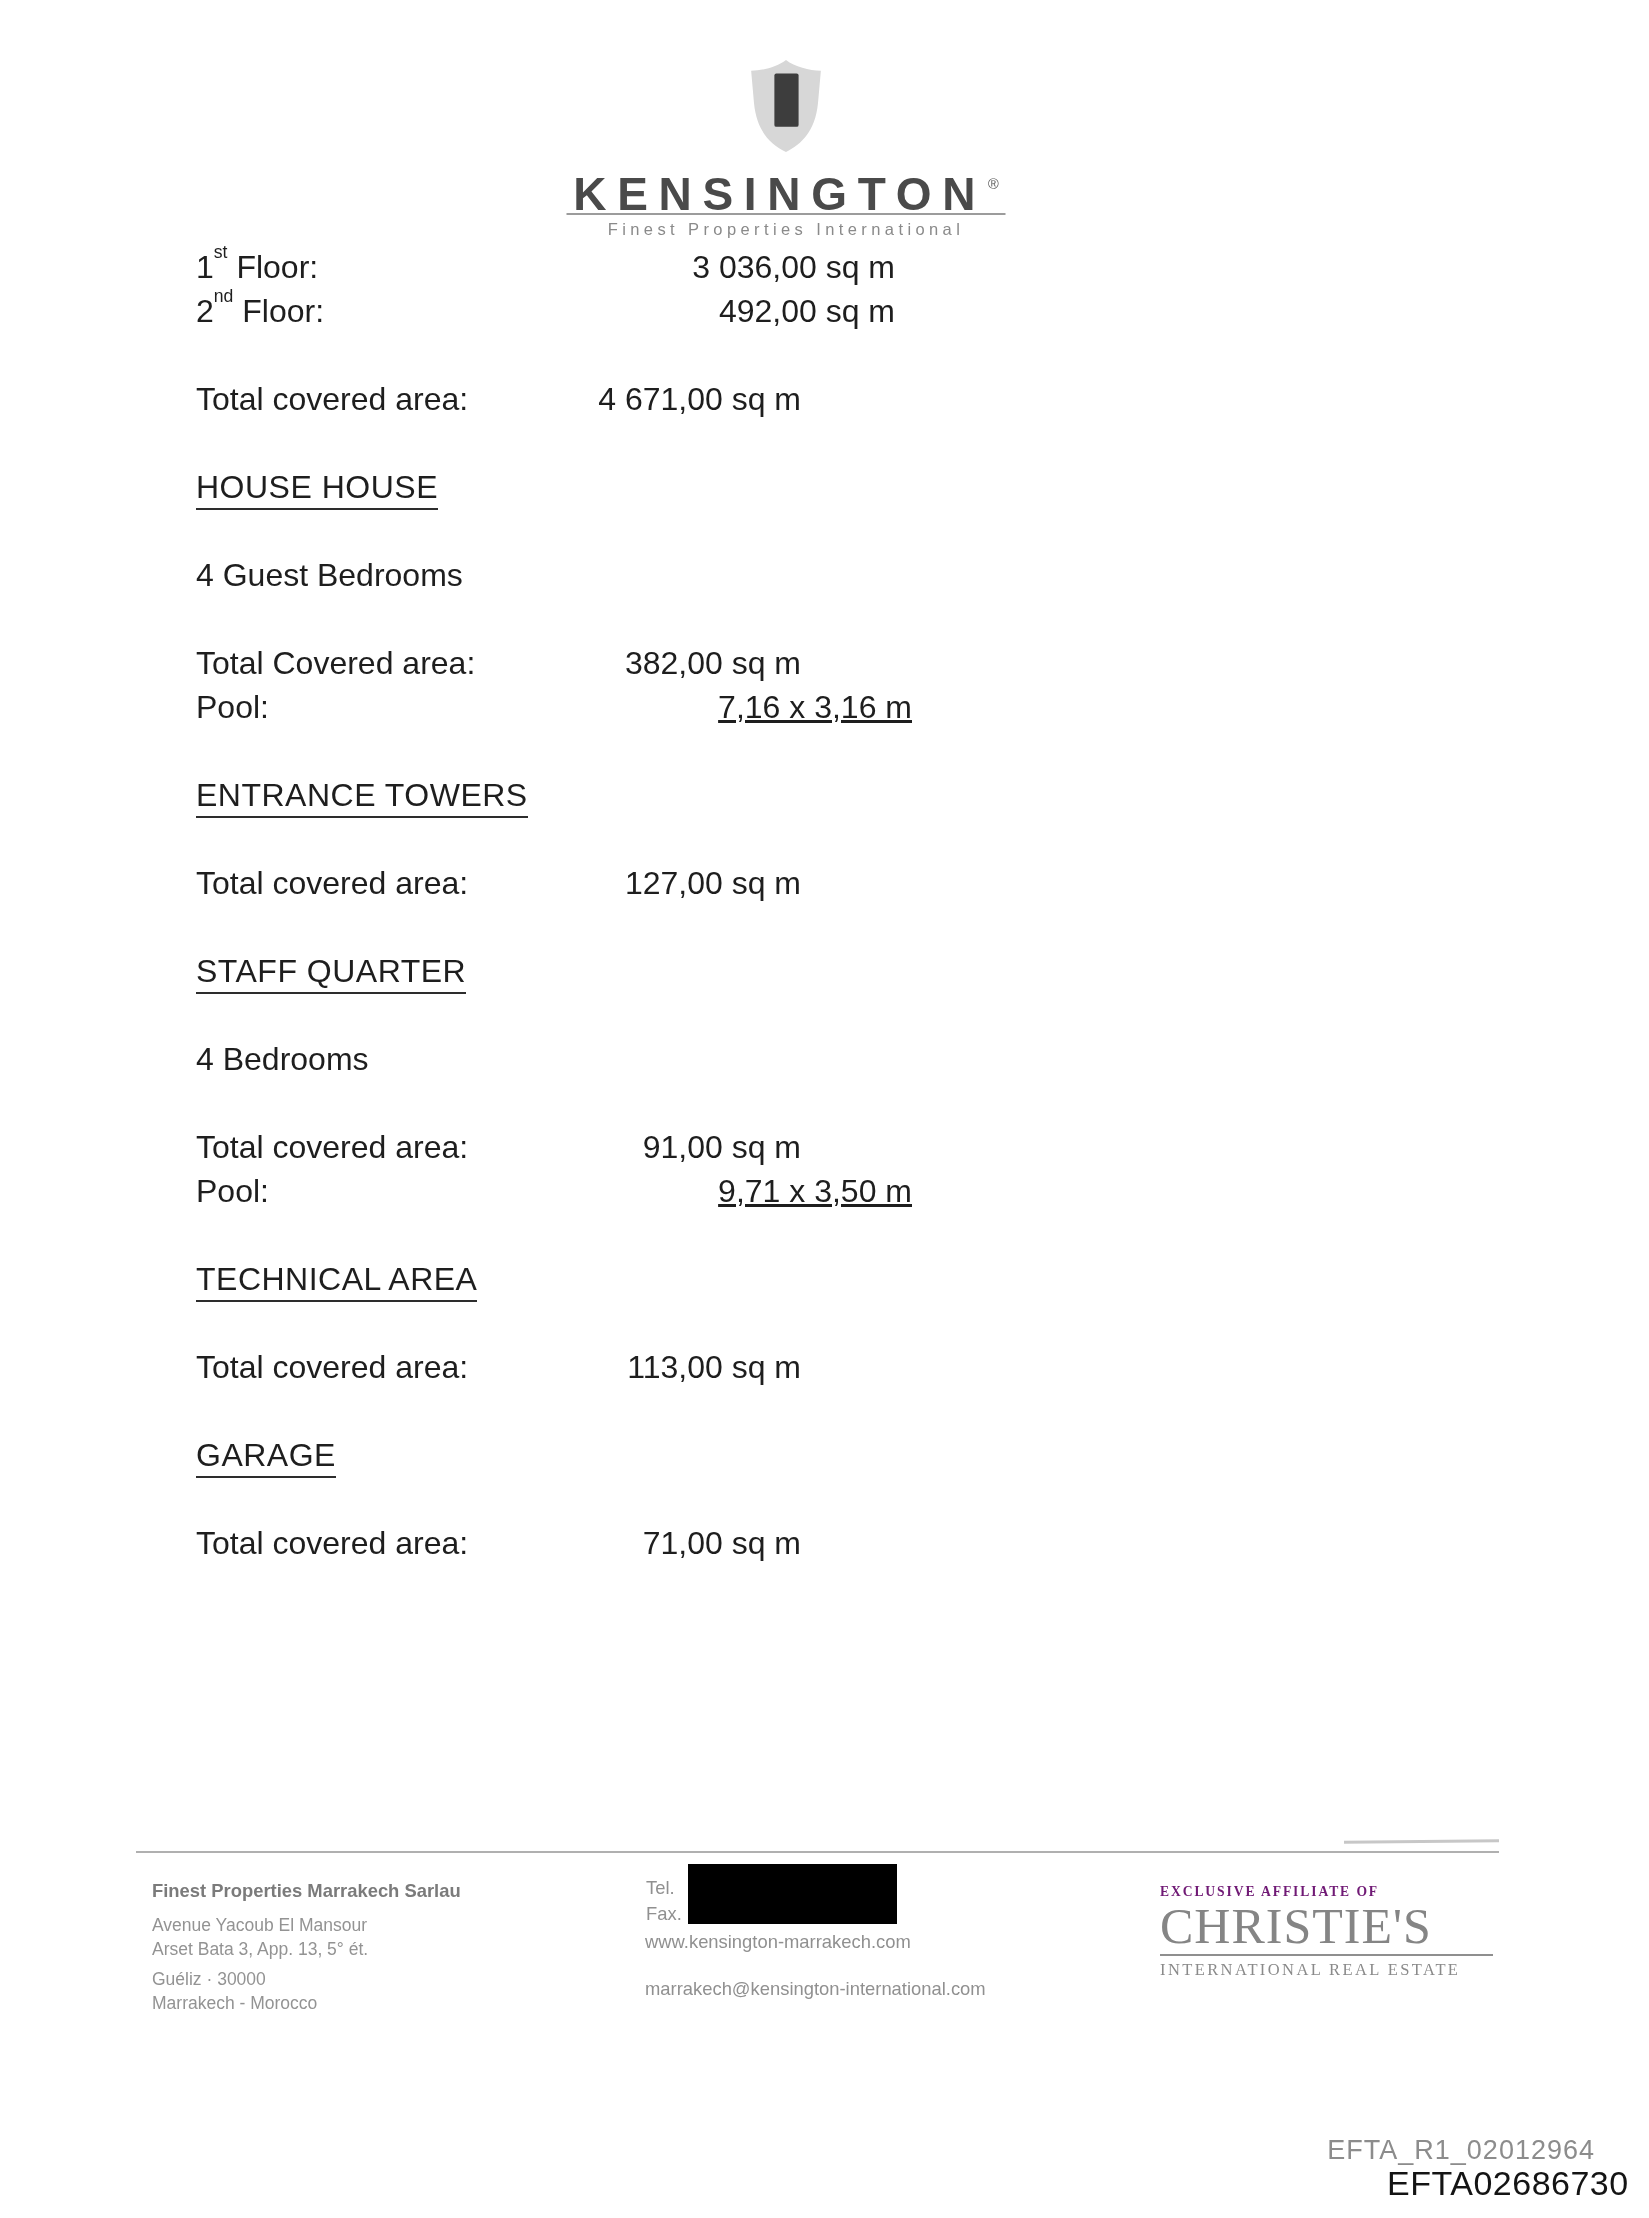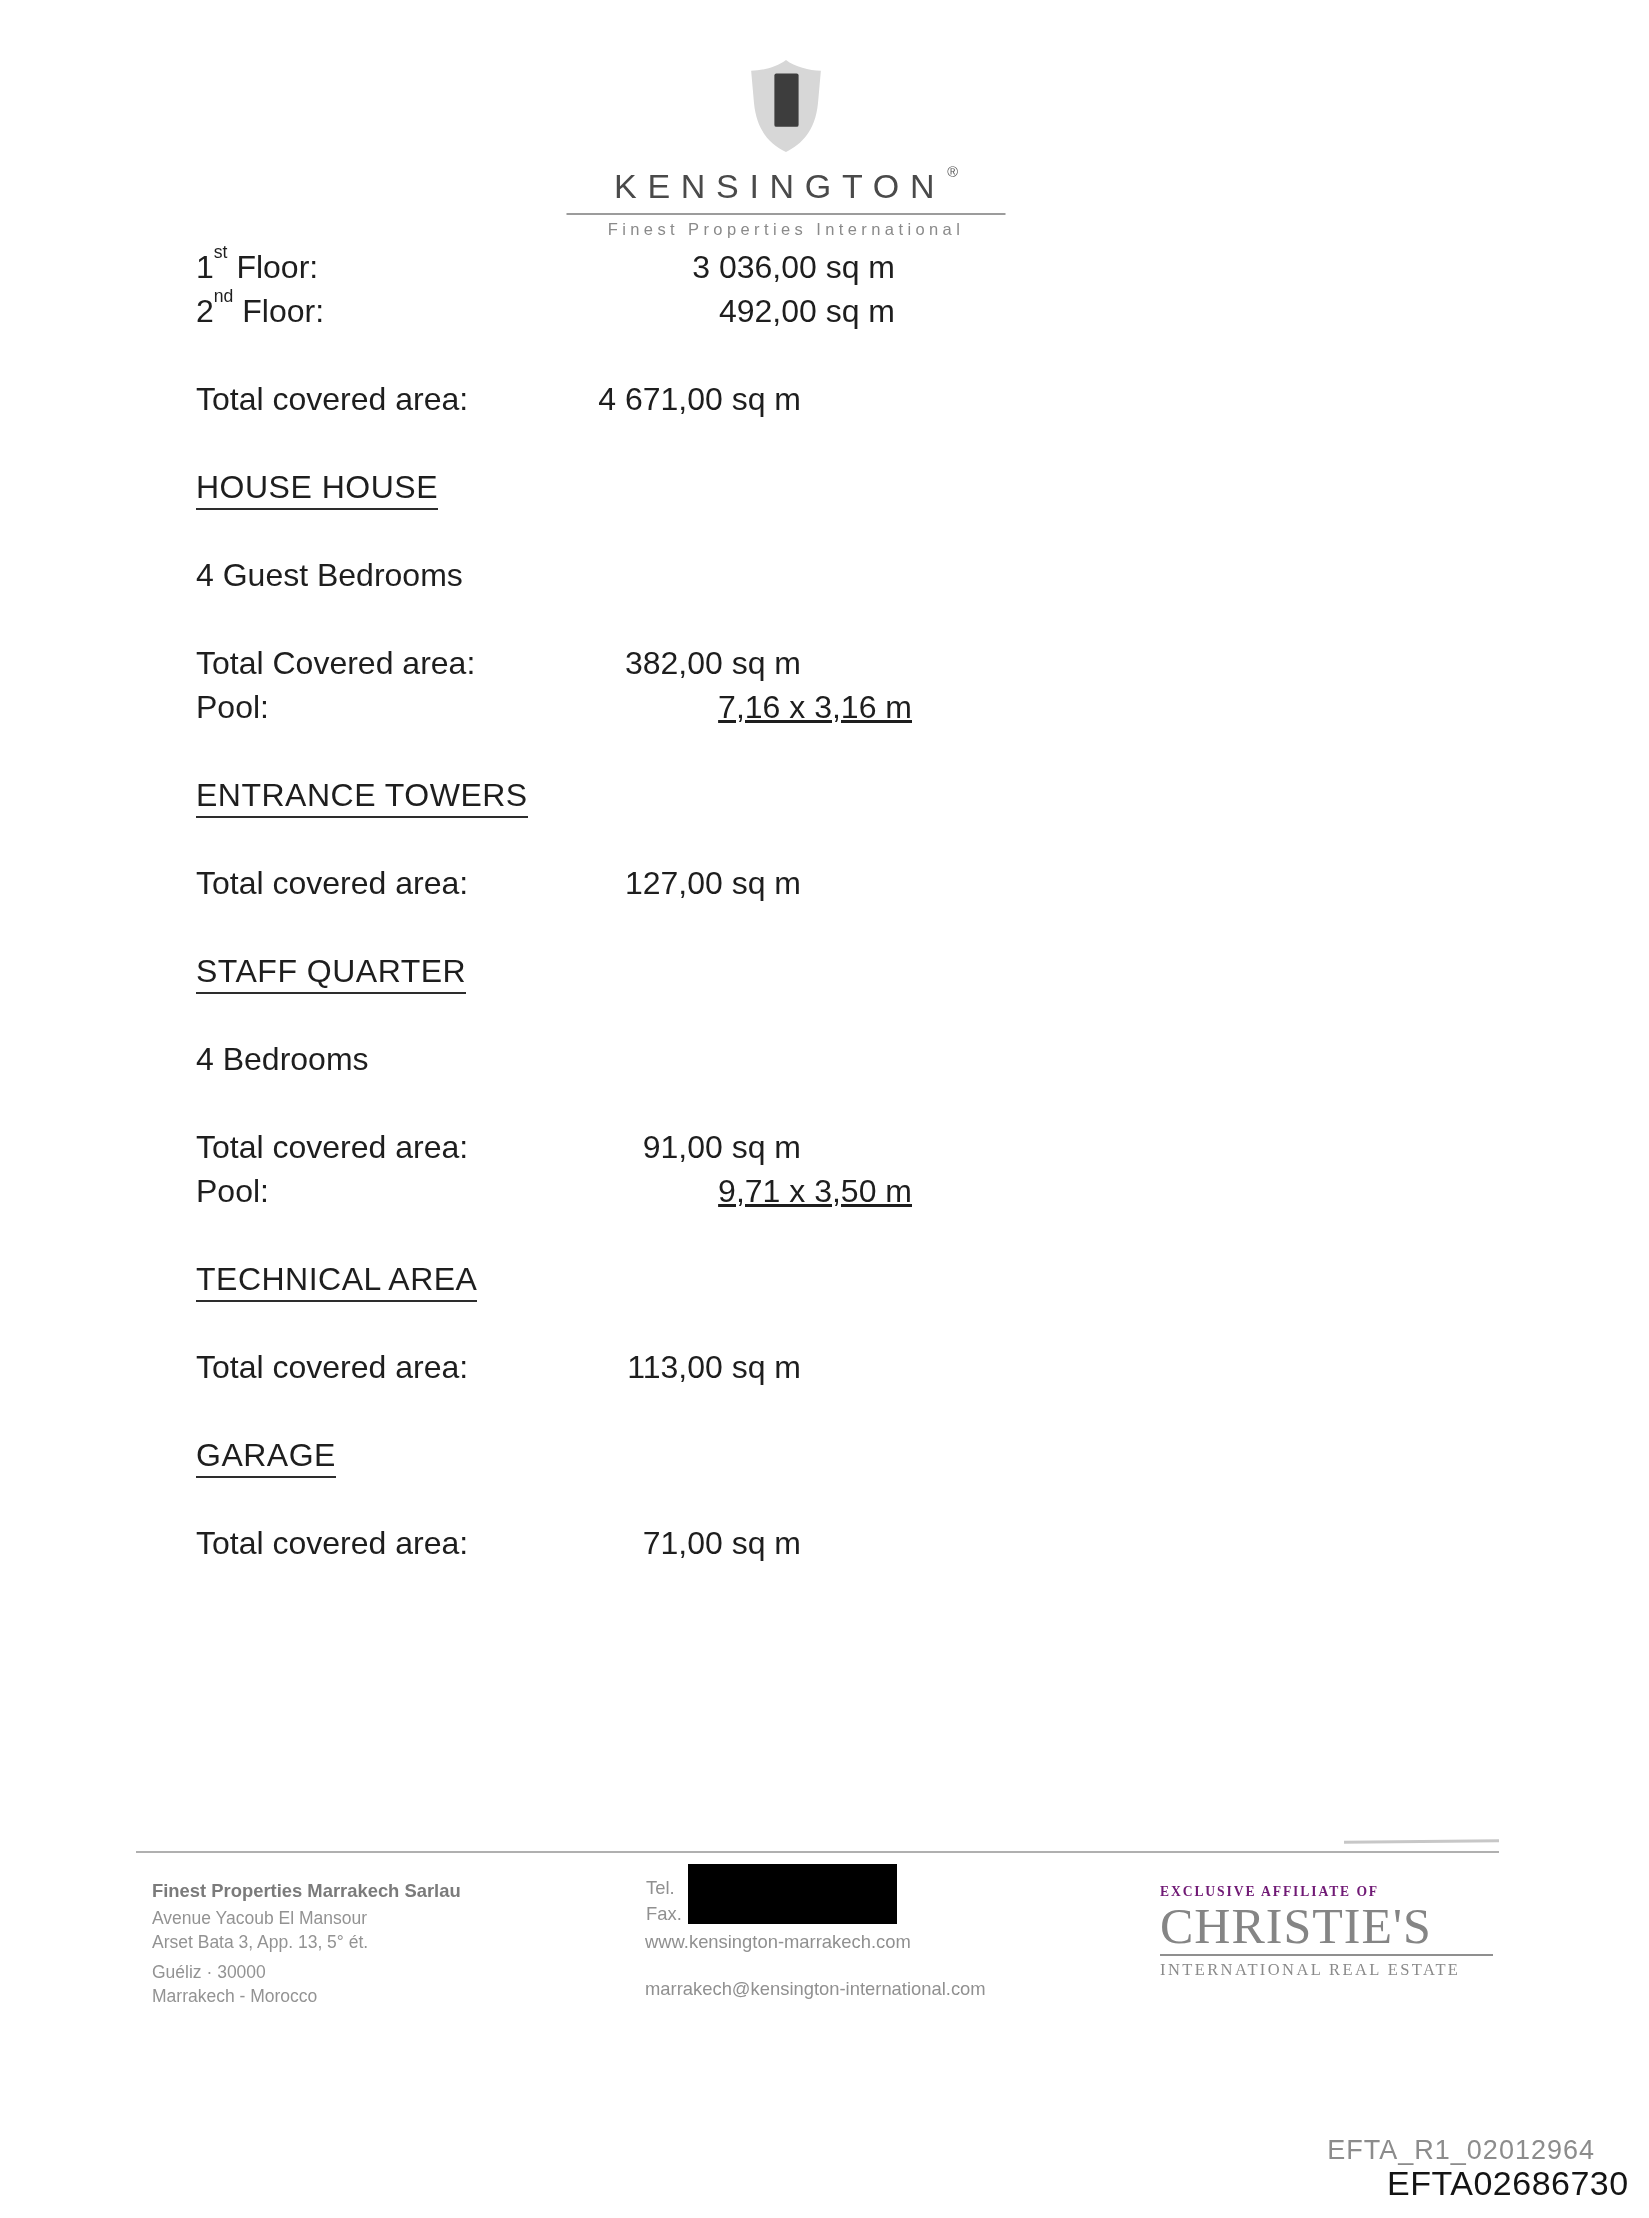--- a/index.html
+++ b/index.html
@@ -13,21 +13,21 @@
   }
 
   
   .letterhead{position:absolute;top:0;left:0;width:100%;}
   .shield{position:absolute;left:786px;top:60px;transform:translateX(-50%);}
   .brand-row{
     position:absolute;left:786px;top:167px;transform:translateX(-50%);
     white-space:nowrap;
   }
   .brand{
-    font-size:34px;font-weight:400;color:#4a4a4a;
+    font-size:46px;font-weight:700;color:#4a4a4a;
     letter-spacing:10.7px;
   }
   .reg{
     position:relative;top:-21.3px;font-size:14.6px;color:#5a5a5a;margin-left:1.9px;
   }
   .brand-rule{
     position:absolute;left:786px;top:213px;transform:translateX(-50%);
     width:439px;height:1.9px;background:#9c9c9c;
   }
   .tagline{
@@ -51,21 +51,21 @@
     display:inline-block;line-height:39px;
     border-bottom:2.9px solid #2d2d2d;padding-bottom:1px;
     letter-spacing:0.5px;
   }
 
   
   .footer-rule{position:absolute;left:136px;top:1851px;width:1363px;height:1.9px;background:#b0b0b0;}
   .footer-smudge{position:absolute;left:1344px;top:1840px;width:155px;height:2.9px;background:#c7c7c7;transform:rotate(-0.6deg);}
 
   .company{position:absolute;left:152px;top:1879px;font-size:17.5px;color:#939393;line-height:24px;}
-  .company .name{font-weight:700;color:#7b7b7b;font-size:18.4px;margin-bottom:3px;}
+  .company .name{font-weight:700;color:#7b7b7b;font-size:18.4px;margin-bottom:10px;}
   .company .gap-before{margin-top:5.8px;}
 
   .contact{position:absolute;left:646px;top:1875px;font-size:18.4px;color:#909090;line-height:26px;}
   .redaction{position:absolute;left:688px;top:1864px;width:209px;height:60px;background:#000;}
   .website{position:absolute;left:645px;top:1931px;font-size:18.4px;color:#909090;}
   .email{position:absolute;left:645px;top:1978px;font-size:18.4px;color:#909090;}
 
   .affiliate{position:absolute;left:1160px;top:1884px;width:335px;font-family:"Liberation Serif", serif;}
   .aff-line1{font-size:13.6px;letter-spacing:1.9px;color:#701a75;font-weight:700;}
   .aff-brand{font-size:50px;color:#858585;letter-spacing:1px;line-height:49px;margin-top:1.9px;white-space:nowrap;}

